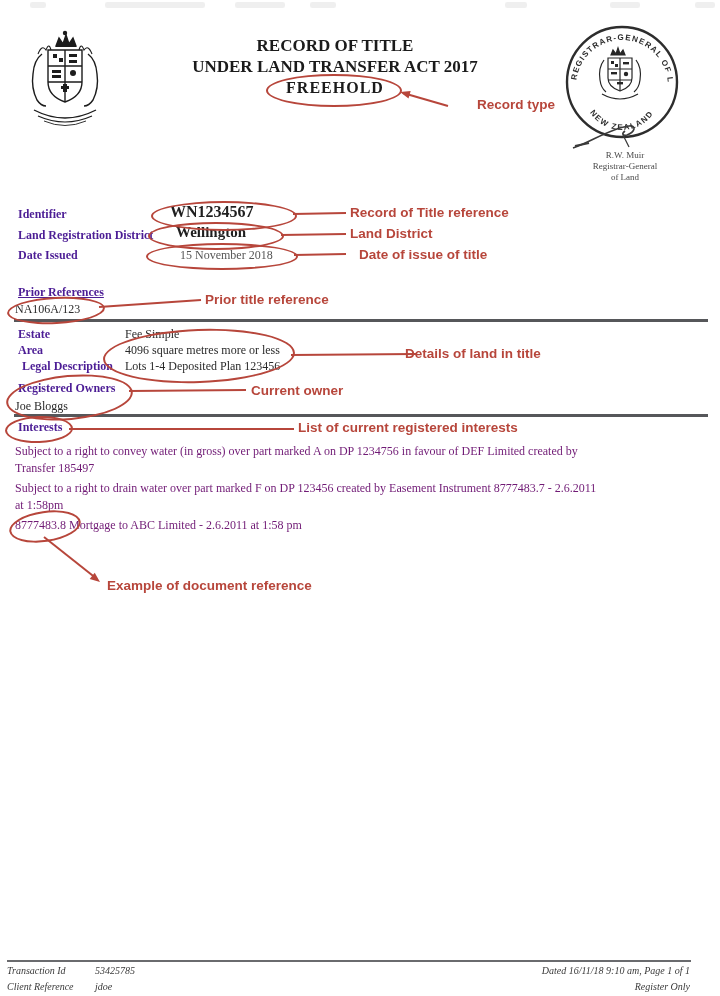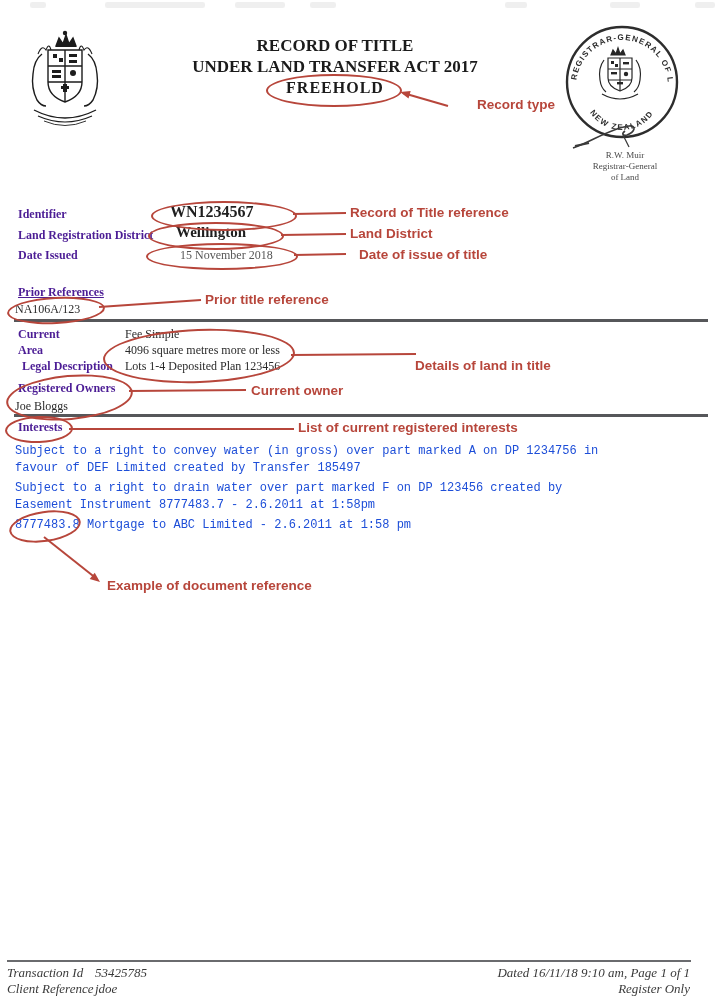--- a/index.html
+++ b/index.html
@@ -5,22 +5,22 @@
   html,body{margin:0;padding:0;background:#fff;}
   #page{position:relative;width:720px;height:996px;background:#ffffff;overflow:hidden;
         font-family:"Liberation Serif",serif;color:#1f1f1f;}
   .abs{position:absolute;}
   .flabel{font-family:"Liberation Serif",serif;font-weight:bold;font-size:12px;color:#4c1d95;}
   .fval{font-family:"Liberation Serif",serif;font-size:12px;color:#2a2a2a;}
   .title-line{font-family:"Liberation Serif",serif;font-weight:bold;color:#1b1b1b;text-align:center;width:440px;left:115px;}
   .red-label{font-family:"Liberation Sans",sans-serif;font-weight:bold;font-size:13.5px;color:#b7463b;white-space:nowrap;}
   .ellipse{position:absolute;border:2px solid #b7463b;border-radius:50%;background:transparent;}
   .rule{position:absolute;background:#56575a;}
-  .para{font-family:Liberation Mono, monospace;font-size:12px;color:#1d4ed8;line-height:17px;}
-  .footer-txt{font-family:"Liberation Serif",serif;font-style:italic;font-size:13px;color:#3a3a3a;}
+  .para{font-family:Liberation Serif, serif;font-size:12px;color:#701a75;line-height:17px;}
+  .footer-txt{font-family:"Liberation Serif",serif;font-style:italic;font-size:10px;color:#3a3a3a;}
   .ghost{position:absolute;top:2px;height:6px;background:#c9c9c9;opacity:.28;border-radius:2px;filter:blur(.6px);}
   svg{display:block;}
 </style>
 </head>
 <body>
 
 <div id="page">
 
   <div>
     <div class="ghost" style="left:30px;width:16px;"></div>
@@ -119,21 +119,21 @@
   <div class="abs" style="left:176px;top:224px;font-weight:bold;font-size:15px;">Wellington</div>
 
   <div class="abs flabel" style="left:18px;top:248px;">Date Issued</div>
   <div class="abs fval" style="left:180px;top:248px;color:#555;">15 November 2018</div>
 
   <div class="abs flabel" style="left:18px;top:285px;text-decoration:underline;">Prior References</div>
   <div class="abs fval" style="left:15px;top:302px;">NA106A/123</div>
 
   <div class="rule" style="left:14px;top:319px;width:694px;height:3px;"></div>
 
-  <div class="abs flabel" style="left:18px;top:327px;">Current</div>
+  <div class="abs flabel" style="left:18px;top:327px;">Estate</div>
   <div class="abs fval" style="left:125px;top:327px;">Fee Simple</div>
   <div class="abs flabel" style="left:18px;top:343px;">Area</div>
   <div class="abs fval" style="left:125px;top:343px;">4096 square metres more or less</div>
   <div class="abs flabel" style="left:22px;top:359px;">Legal Description</div>
   <div class="abs fval" style="left:125px;top:359px;">Lots 1-4 Deposited Plan 123456</div>
 
   <div class="abs flabel" style="left:18px;top:381px;">Registered Owners</div>
   <div class="abs fval" style="left:15px;top:399px;">Joe Bloggs</div>
 
   <div class="rule" style="left:14px;top:414px;width:694px;height:3px;"></div>
@@ -174,21 +174,21 @@
       <polygon points="400,92 410.7,90.9 408.5,98.6"></polygon>
       <polygon points="100,582 89.7,578.9 94.7,572.7"></polygon>
     </g>
   </svg>
 
   <div class="abs red-label" style="left:453px;top:97px;margin-left:24px;">Record type</div>
   <div class="abs red-label" style="left:350px;top:205px;">Record of Title reference</div>
   <div class="abs red-label" style="left:350px;top:226px;">Land District</div>
   <div class="abs red-label" style="left:350px;top:247px;margin-left:9px;">Date of issue of title</div>
   <div class="abs red-label" style="left:205px;top:292px;">Prior title reference</div>
-  <div class="abs red-label" style="left:415px;top:346px;margin-top:12px;">Details of land in title</div>
+  <div class="abs red-label" style="left:405px;top:346px;">Details of land in title</div>
   <div class="abs red-label" style="left:251px;top:383px;">Current owner</div>
   <div class="abs red-label" style="left:298px;top:420px;">List of current registered interests</div>
   <div class="abs red-label" style="left:107px;top:578px;">Example of document reference</div>
 
   <div class="rule" style="left:7px;top:960px;width:684px;height:2px;background:#6a6b6e;"></div>
   <div class="abs footer-txt" style="left:7px;top:965px;">Transaction Id</div>
   <div class="abs footer-txt" style="left:95px;top:965px;">53425785</div>
   <div class="abs footer-txt" style="left:7px;top:981px;">Client Reference</div>
   <div class="abs footer-txt" style="left:95px;top:981px;">jdoe</div>
   <div class="abs footer-txt" style="right:30px;top:965px;text-align:right;">Dated 16/11/18 9:10 am, Page 1 of 1</div>

